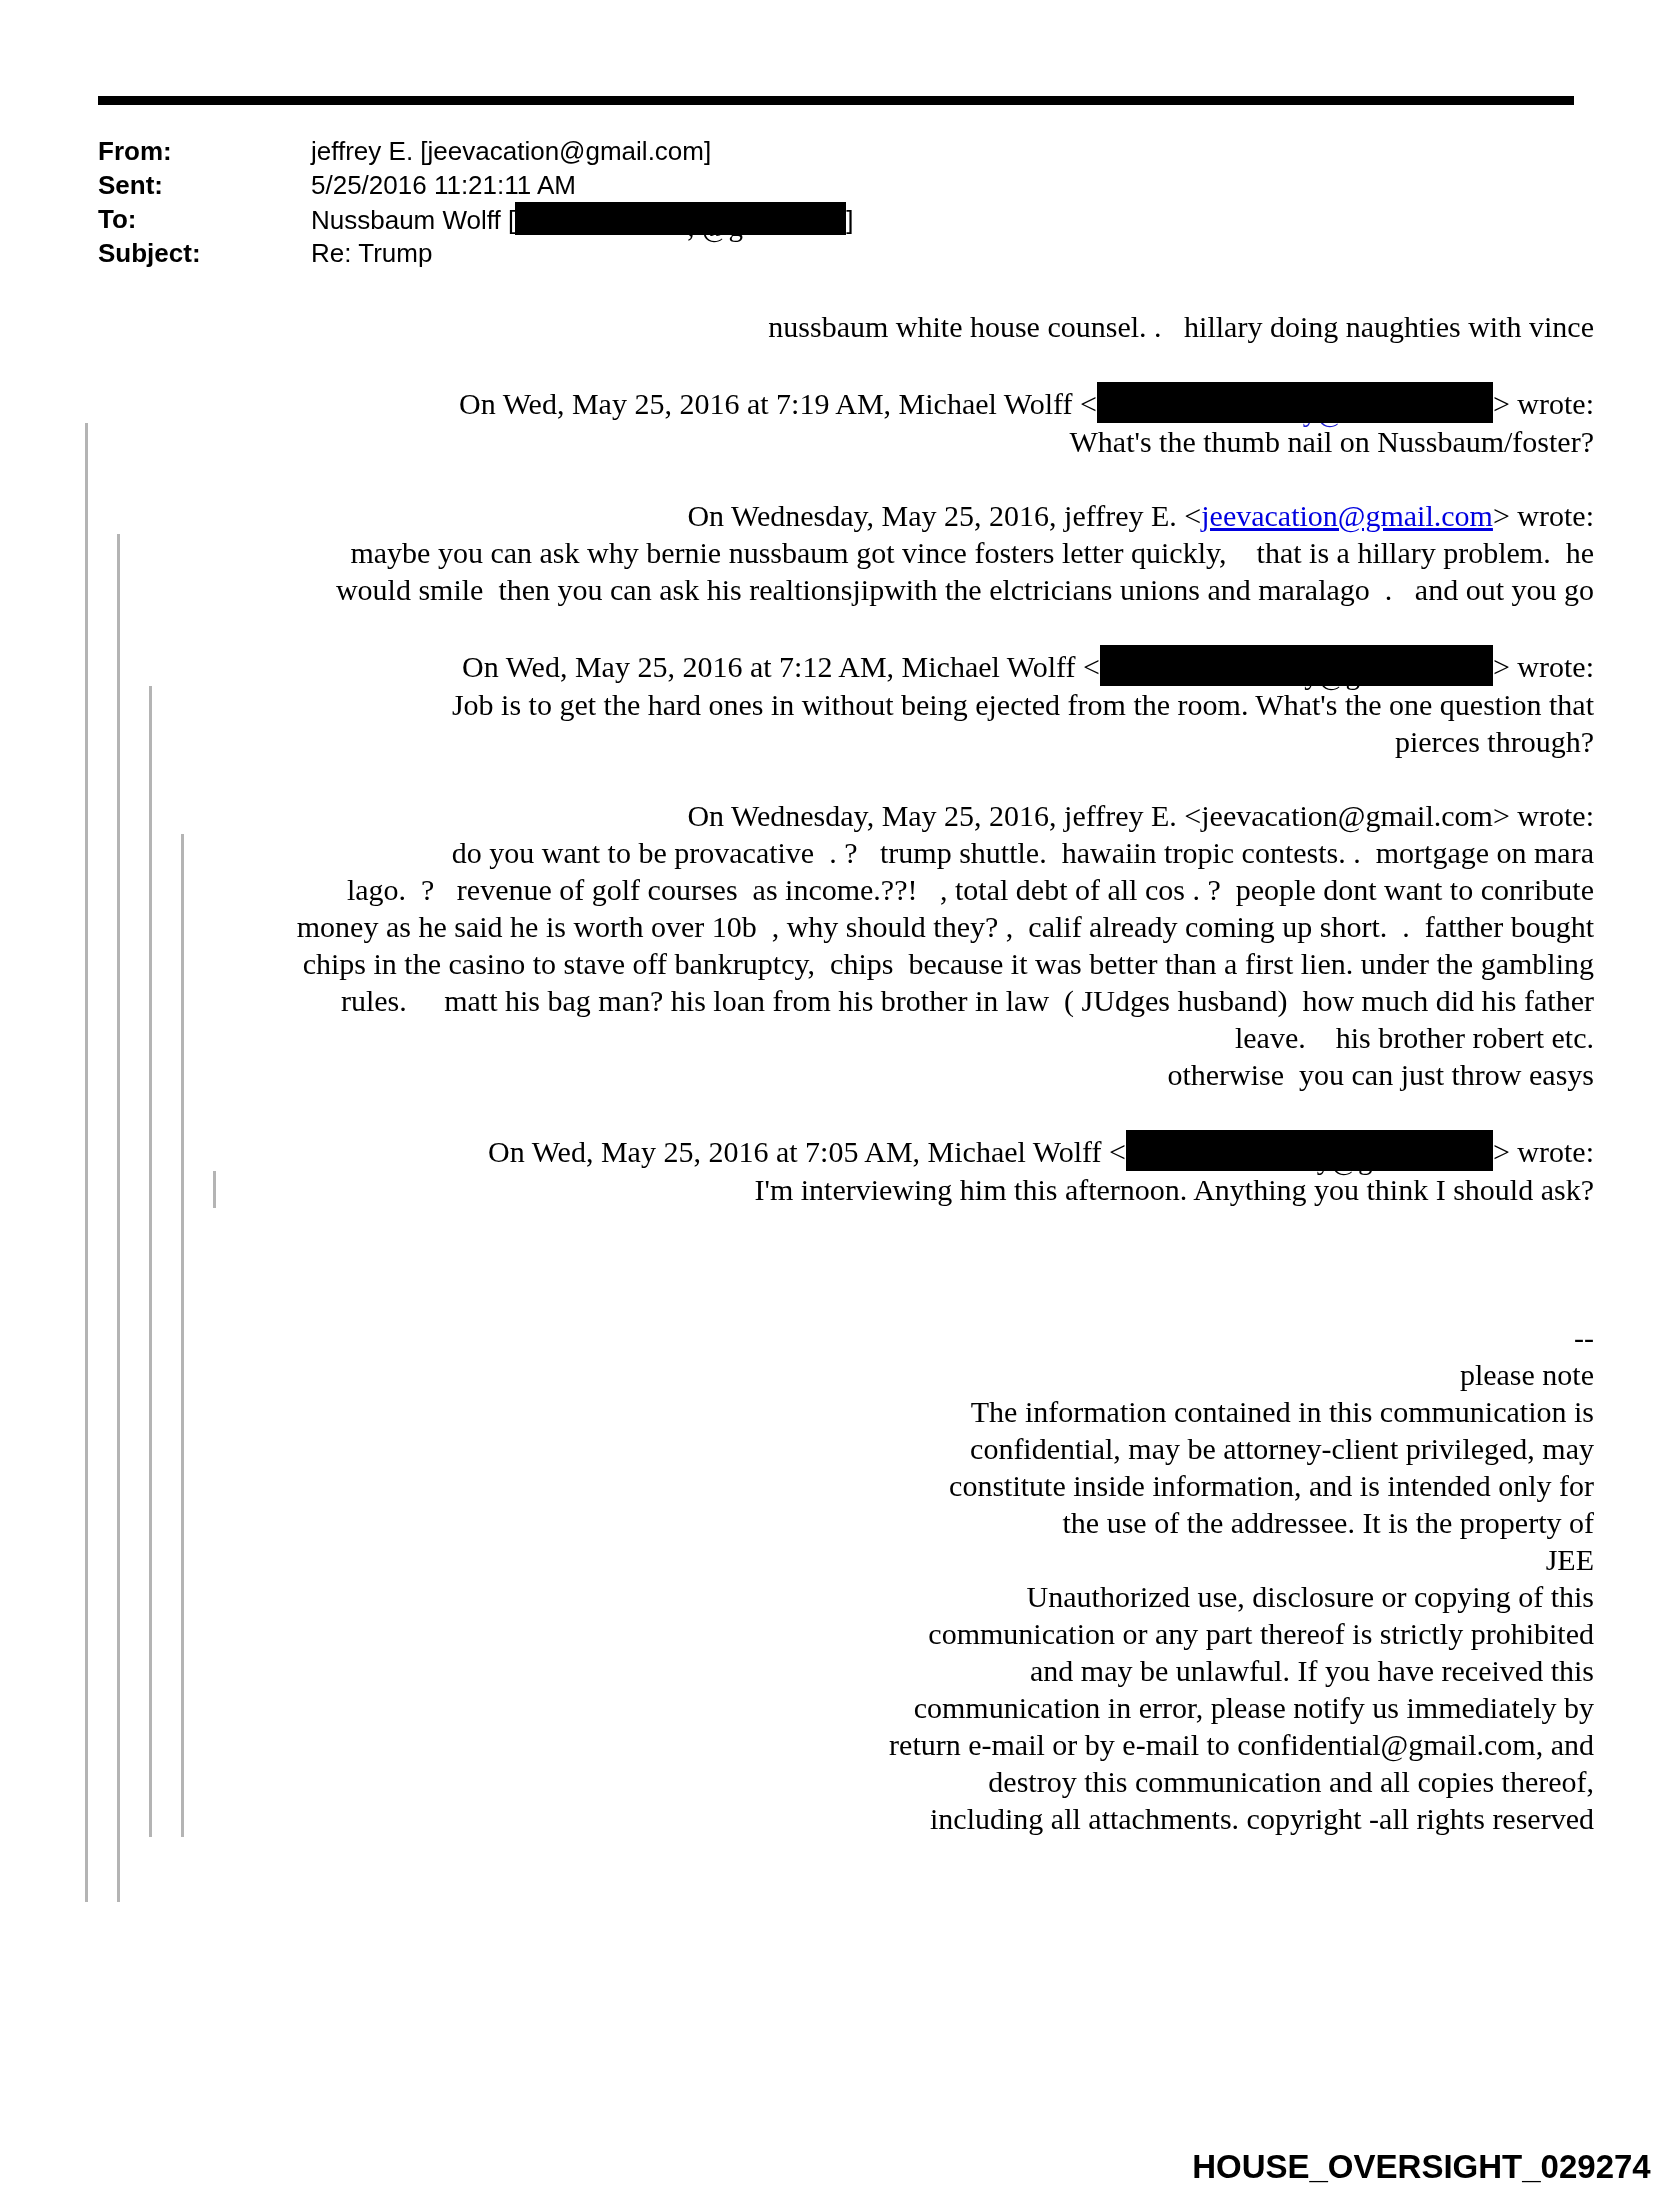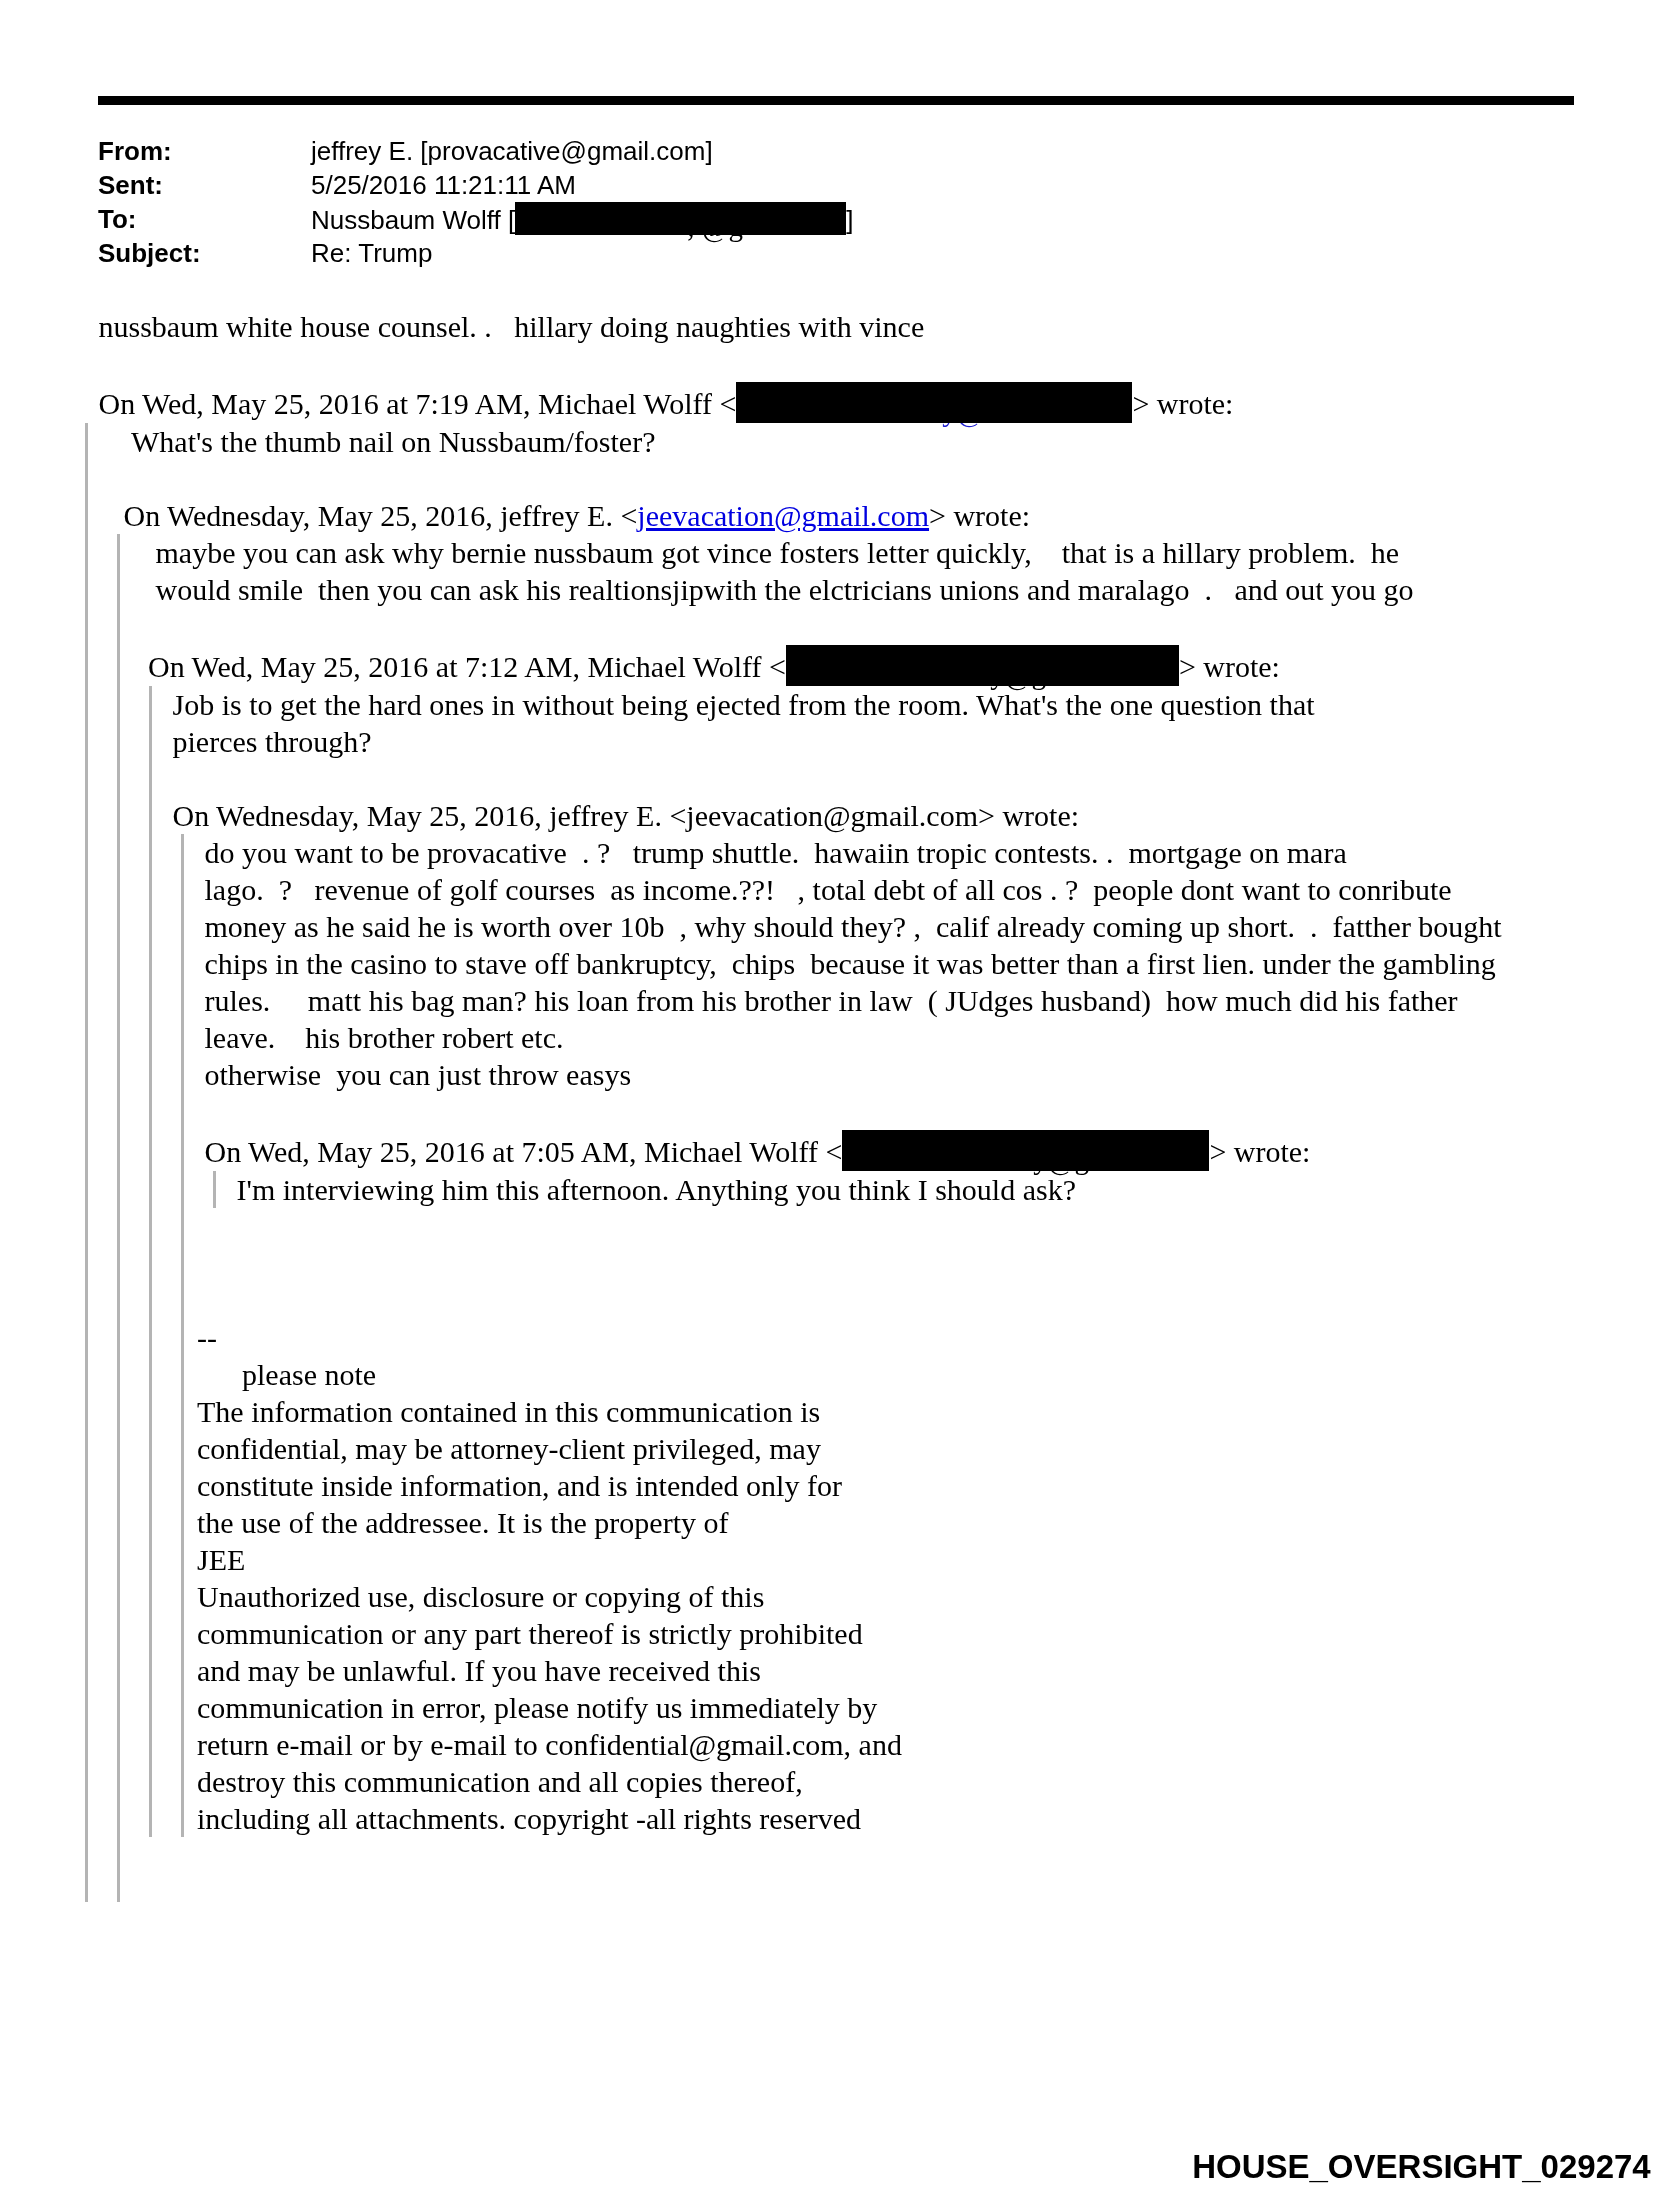--- a/index.html
+++ b/index.html
@@ -27,20 +27,21 @@
   .hlabel { font-weight: bold; width: 177px; flex: 0 0 177px; }
   .hvalue { white-space: pre-wrap; }
   .importance { margin-top: 37px; }
 
   .email {
     margin: 38px 0 0 69px;
     font-family: "Liberation Serif", serif;
     font-size: 30px;
     line-height: 37px;
     width: 1525px;
+    text-align: right;
   }
   .line { white-space: pre-wrap; min-height: 37px; }
   .tl { margin-left: 29.5px; }
   .gap { margin-top: 37px; }
   .gap-large { margin-top: 111px; }
 
   .q {
     border-left: 3.3px solid #b4b4b4;
     padding-left: 13px;
     margin-left: 16px;
@@ -96,21 +97,21 @@
 </head>
 <body>
 
 <div class="page">
 
   <div class="rule"></div>
 
   <div class="header">
     <div class="hrow">
       <span class="hlabel">From:</span>
-      <span class="hvalue">jeffrey E. [provacative@gmail.com]</span>
+      <span class="hvalue">jeffrey E. [jeevacation@gmail.com]</span>
     </div>
     <div class="hrow">
       <span class="hlabel">Sent:</span>
       <span class="hvalue">5/25/2016 11:21:11 AM</span>
     </div>
     <div class="hrow">
       <span class="hlabel">To:</span>
       <span class="hvalue"><span>Nussbaum Wolff [</span><span class="redact redact-to w-to"><span class="peek">, @g</span><span class="cover"></span></span><span>]</span></span>
     </div>
     <div class="hrow">

